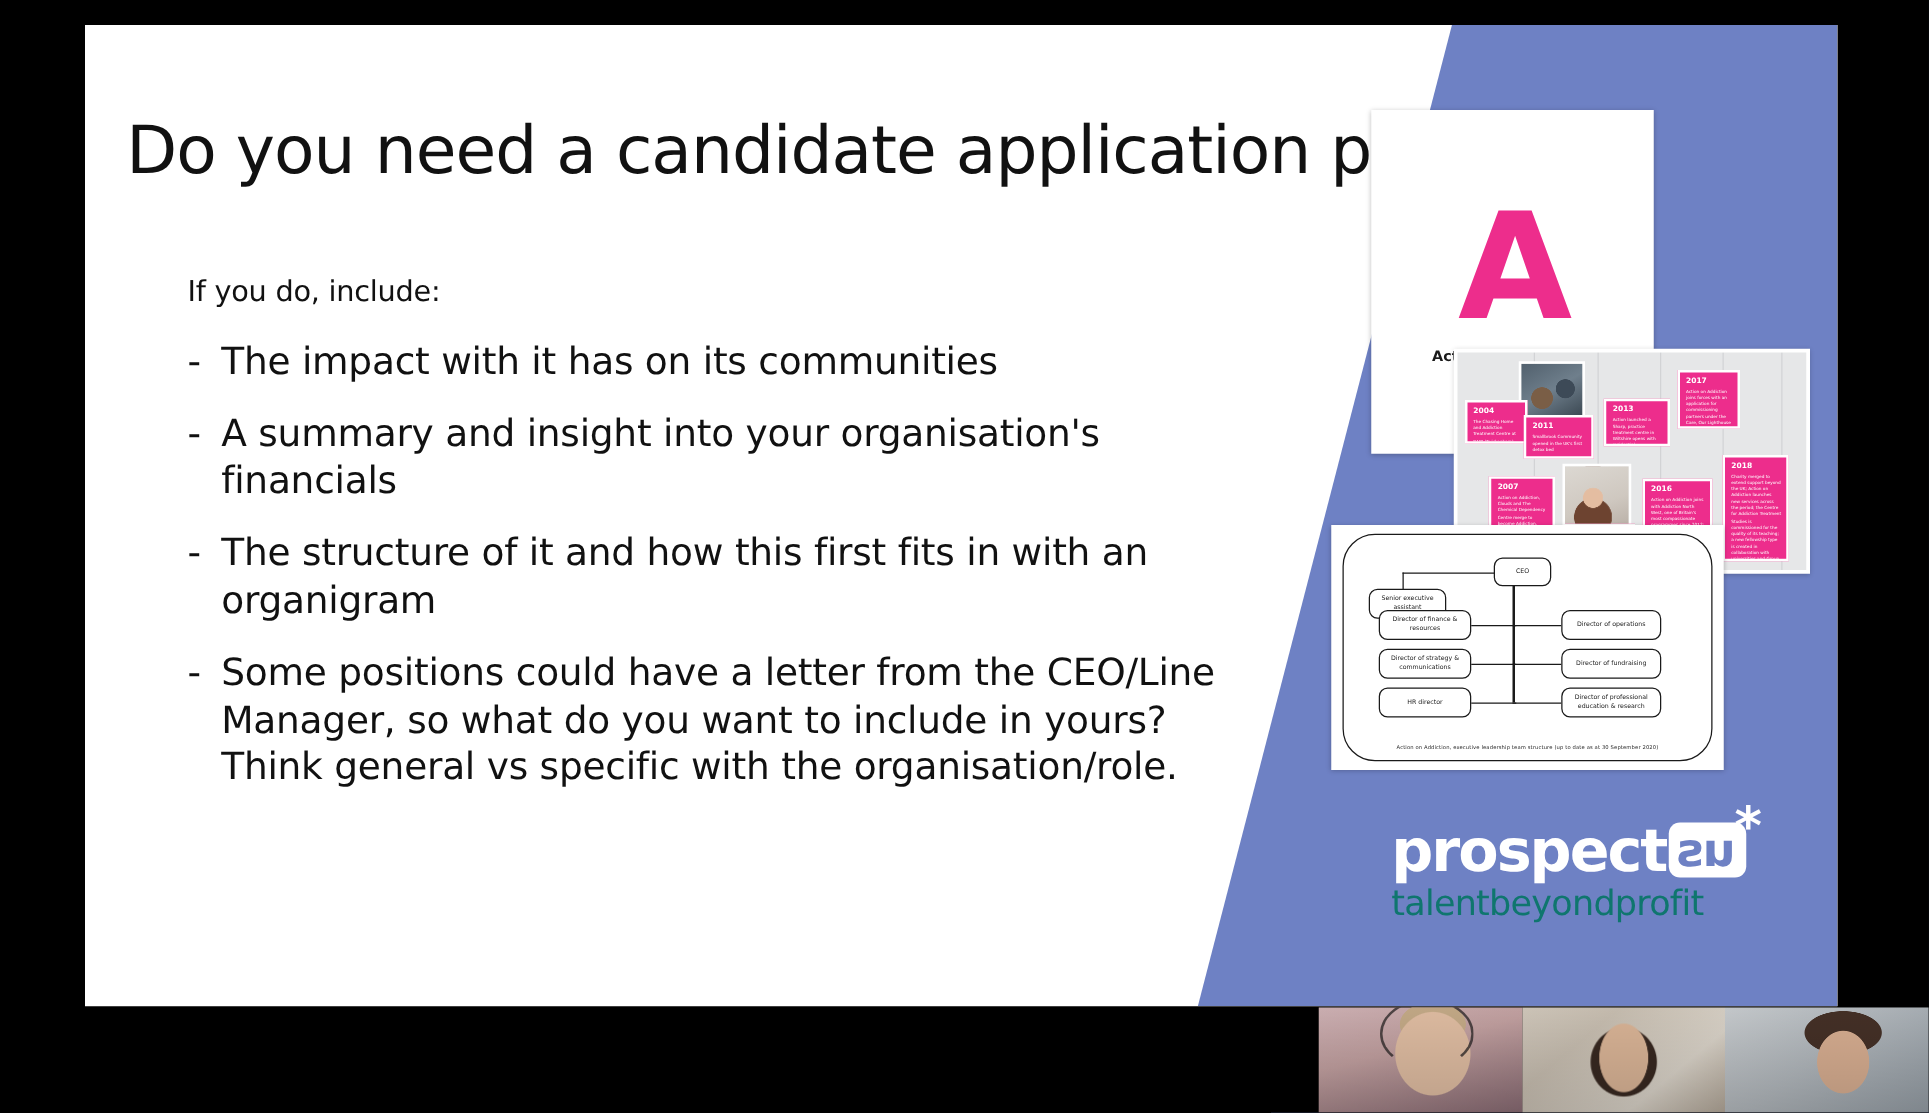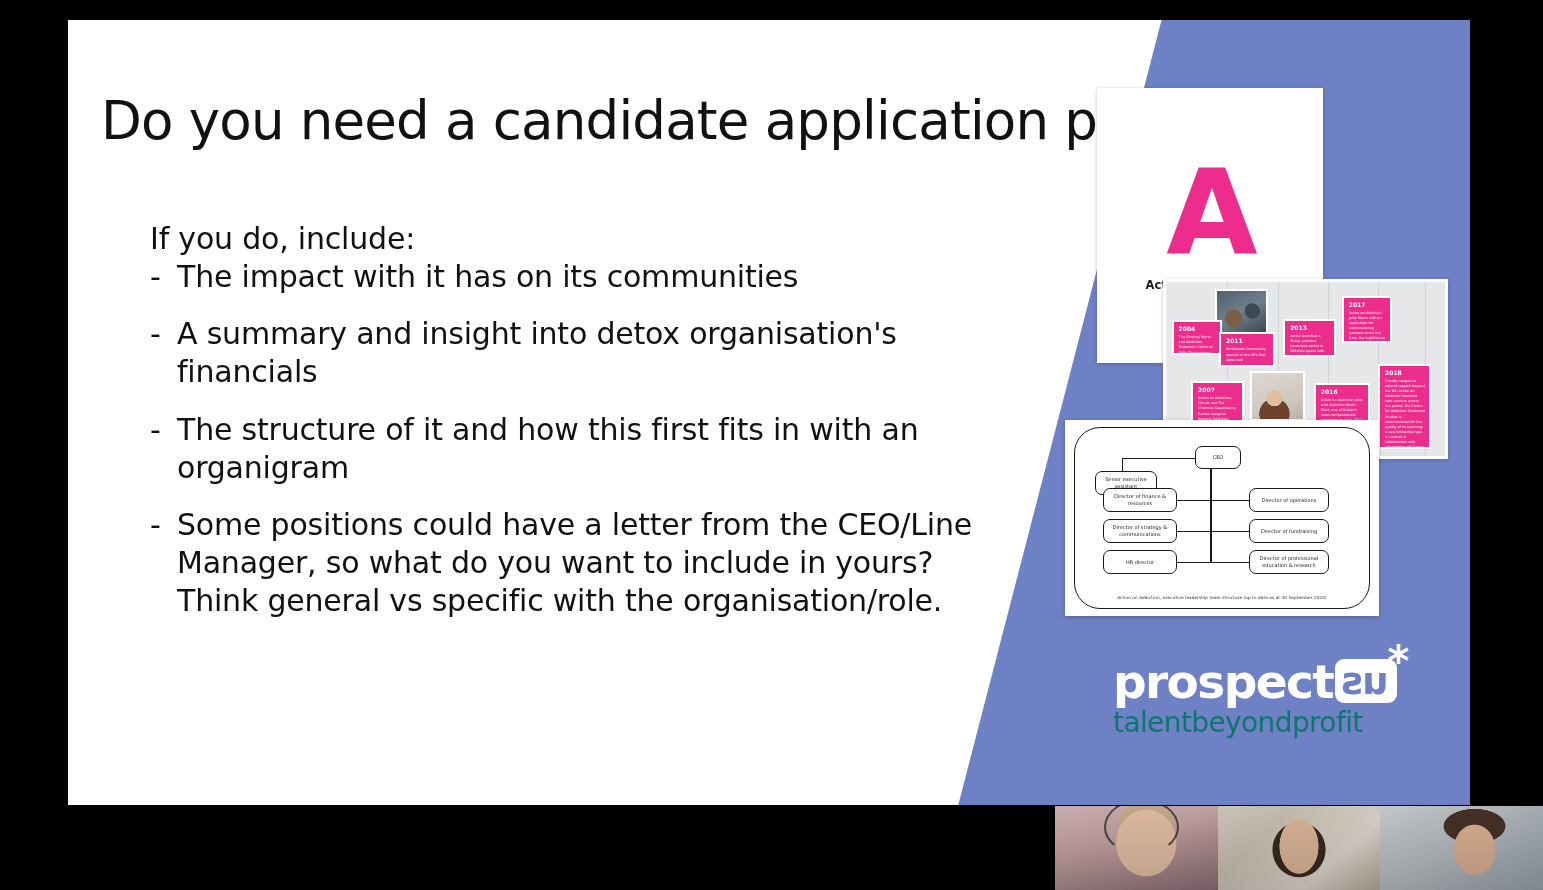--- a/index.html
+++ b/index.html
@@ -62,22 +62,23 @@
   
   #body-block {
     position: absolute;
     left: 82px;
     top: 200px;
     width: 860px;
     color: #111111;
     font-family: "DejaVu Sans", sans-serif;
   }
   #intro-line {
-    font-size: 30px;
+    font-size: 23px;
     line-height: 1.25;
+    margin-bottom: 22px;
     letter-spacing: -0.2px;
   }
   .bullet-row {
     display: flex;
     align-items: flex-start;
     font-size: 30px;
     line-height: 1.26;
     margin-bottom: 20px;
     letter-spacing: -0.2px;
   }
@@ -253,21 +254,21 @@
   #prospectus-logo {
     position: absolute;
     left: 1045px;
     top: 638px;
     width: 300px;
     color: #ffffff;
     font-family: "DejaVu Sans", sans-serif;
   }
   #logo-row-1 {
     display: flex;
-    align-items: flex-end;
+    align-items: flex-start;
     position: relative;
   }
   #logo-word {
     font-size: 47px;
     font-weight: 700;
     letter-spacing: -1.6px;
     line-height: 1;
     color: #ffffff;
   }
   #logo-us-box {
@@ -363,21 +364,21 @@
 
     <div id="body-block">
       <div id="intro-line">If you do, include:</div>
 
       <div class="bullet-row">
         <span class="bullet-dash">-</span>
         <span class="bullet-text">The impact with it has on its communities</span>
       </div>
       <div class="bullet-row">
         <span class="bullet-dash">-</span>
-        <span class="bullet-text">A summary and insight into detox organisation's financials</span>
+        <span class="bullet-text">A summary and insight into your organisation's financials</span>
       </div>
       <div class="bullet-row">
         <span class="bullet-dash">-</span>
         <span class="bullet-text">The structure of it and how this first fits in with an organigram</span>
       </div>
       <div class="bullet-row">
         <span class="bullet-dash">-</span>
         <span class="bullet-text">Some positions could have a letter from the CEO/Line Manager, so what do you want to include in yours? Think general vs specific with the organisation/role.</span>
       </div>
     </div>

